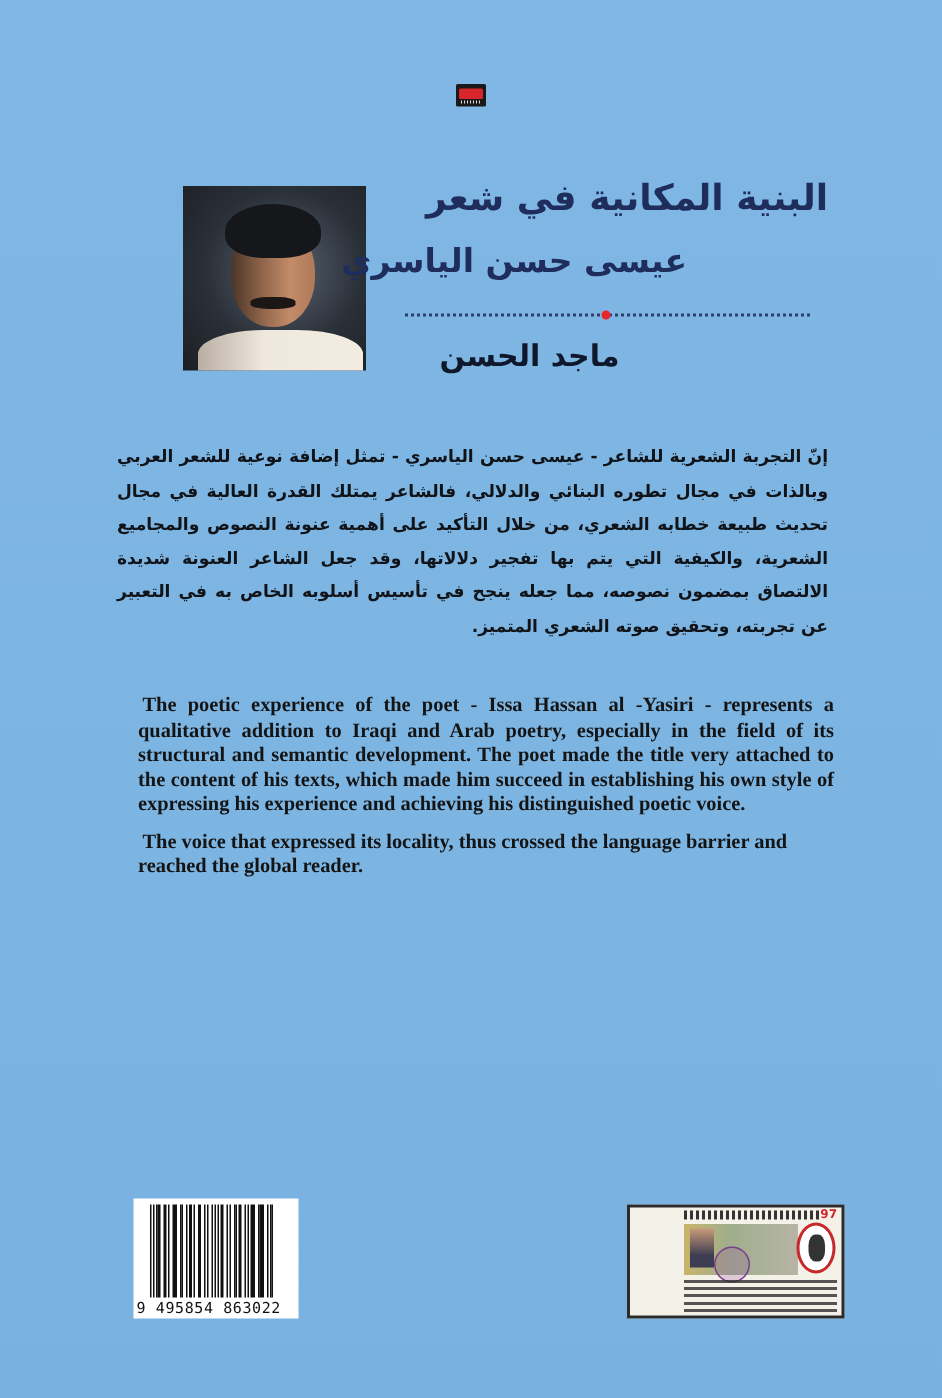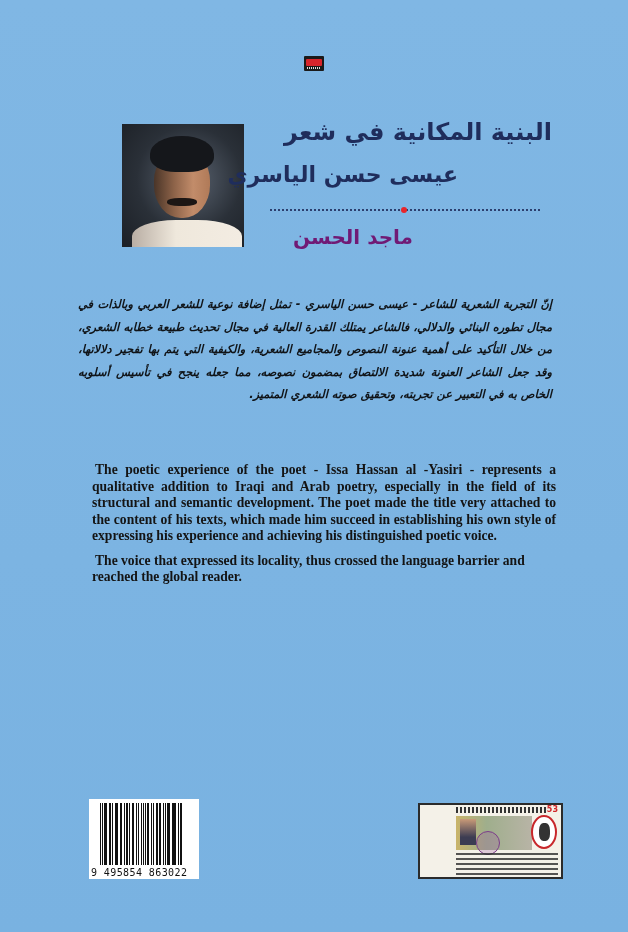--- a/index.html
+++ b/index.html
@@ -40,30 +40,30 @@
     .divider {
       position: absolute; left: 270px; top: 209px; width: 270px; height: 0;
       border-top: 2px dotted #2c3f6e;
     }
     .divider-dot {
       position: absolute; left: 401px; top: 207px; width: 6px; height: 6px;
       background: #e8262b; border-radius: 50%;
     }
     .author {
       position: absolute; right: 215px; top: 225px; margin: 0;
-      font-size: 20px; color: #701a75; direction: rtl; white-space: nowrap;
+      font-size: 20px; color: #0f172a; direction: rtl; white-space: nowrap;
     }
 
     .ar-body {
       position: absolute; left: 78px; width: 474px; top: 293px;
       direction: rtl; text-align: justify; text-align-last: right;
       font-family: "DejaVu Sans", sans-serif; font-weight: bold;
       font-size: 11.4px; line-height: 22.5px; color: #101418;
     }
-    .ar-body p { margin: 0; font-style: italic; }
+    .ar-body p { margin: 0; }
     .ar-body p.p2 { margin-top: 4px; }
 
     .en-body {
       position: absolute; left: 92px; width: 464px; top: 462px;
       font-family: "Liberation Serif", serif; font-weight: bold;
       font-size: 13.6px; line-height: 16.5px; color: #141414;
       text-align: justify;
     }
     .en-body p { margin: 0; text-indent: 3px; }
     .en-body p.p2 { margin-top: 8px; text-align: left; }
@@ -194,20 +194,20 @@
       <span style="width: 0.9px; background: rgb(17, 17, 17);"></span>
       <span style="width: 0.9px;"></span>
       <span style="width: 0.9px; background: rgb(17, 17, 17);"></span>
       <span style="width: 0.9px;"></span>
     </div>
   <div class="digits">9 495854 863022</div>
 </div>
 
 <div class="stamp">
   <div class="topline"></div>
-  <div class="value">53</div>
+  <div class="value">97</div>
   <div class="scene"></div>
   <div class="portrait"></div>
   <div class="postmark"></div>
   <div class="oval"></div>
   <div class="textlines"></div>
   <div class="righttext"></div>
 </div>
 
 </body></html>

